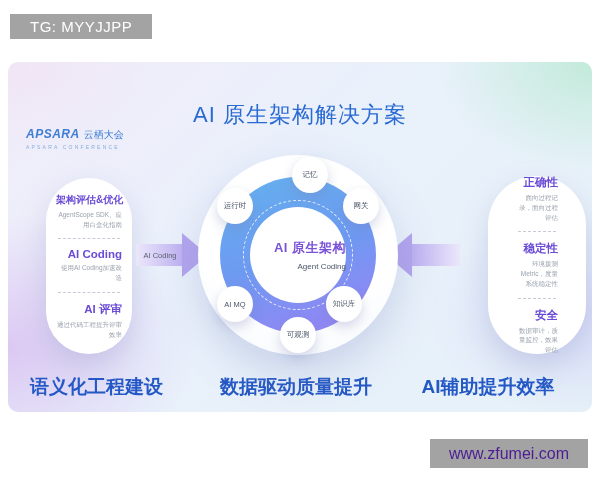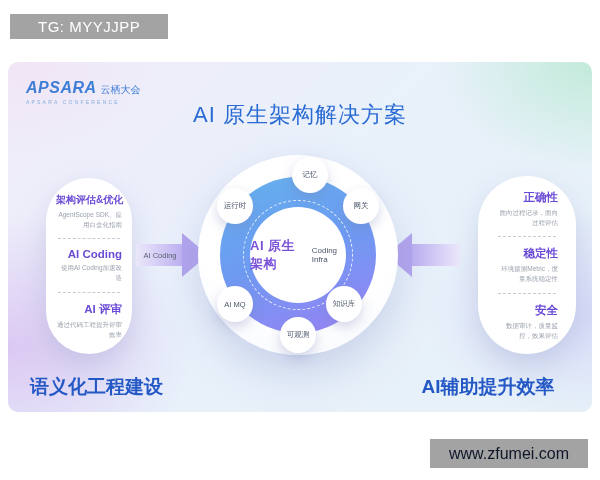--- a/index.html
+++ b/index.html
@@ -2,71 +2,71 @@
 <html style="--title-blue: #2a6ad3; --accent-purple: #6a4bd6; --footer-blue: #2458c5; --ring-blue: #66acee; --ring-purple: #9187f4; --arrow-purple: #b2a4ee; --logo-blue: #3e7ed6; --badge-gray: #a3a3a3;"><head>
 <meta charset="utf-8">
 <style>
   * { margin:0; padding:0; box-sizing:border-box; }
   html,body { width:600px; height:480px; background:#ffffff; overflow:hidden;
               font-family:"Liberation Sans", sans-serif; }
   .page { position:relative; width:600px; height:480px; background:#fff; }
 
   
   .tg-badge { position:absolute; left:10px; top:14px; height:25px; line-height:25px;
-              padding:0 28px; background:var(--badge-gray,#a0a0a0); color:#fff;
+              padding:0 20px; background:var(--badge-gray,#a0a0a0); color:#fff;
               font-size:15px; letter-spacing:.5px; }
   .site-badge { position:absolute; left:430px; top:439px; width:158px; height:29px;
-                background:var(--badge-gray,#a0a0a0); color:#0f172a; font-size:16px;
+                background:var(--badge-gray,#a0a0a0); color:#4c1d95; font-size:16px;
                 display:flex; align-items:center; justify-content:center; }
 
   
   .slide { position:absolute; left:8px; top:62px; width:584px; height:350px; border-radius:10px;
     background:
       radial-gradient(38% 45% at 100% 0%, rgba(168,230,196,.60), transparent 70%),
       radial-gradient(46% 55% at 0% 82%, rgba(206,168,236,.55), transparent 70%),
       radial-gradient(40% 42% at 100% 72%, rgba(188,183,246,.38), transparent 72%),
       radial-gradient(35% 35% at 2% 2%, rgba(240,225,242,.6), transparent 70%),
       linear-gradient(135deg, #f1ecfa 0%, #e9f1fb 45%, #e6f1f8 100%);
     overflow:hidden; }
 
   
   .logo { position:absolute; left:18px; top:17px; }
   .logo-row { display:flex; align-items:baseline; gap:4px; }
-  .logo-brand { font-size:16px; font-weight:bold; font-style:italic; color:var(--logo-blue,#3e7ed6); letter-spacing:.5px; }
+  .logo-brand { font-size:12px; font-weight:bold; font-style:italic; color:var(--logo-blue,#3e7ed6); letter-spacing:.5px;margin-top:48px; }
   .logo-cn { font-size:10px; font-weight:normal; color:var(--logo-blue,#3e7ed6); }
   .logo-sub { font-size:5px; letter-spacing:2.2px; color:#85aede; margin-top:2px; }
 
   
   .title { position:absolute; left:0; right:0; top:38px; text-align:center;
            font-size:22px; font-weight:normal; color:var(--title-blue,#2a6ad3); letter-spacing:1px; }
   .subtitle { position:absolute; left:0; right:0; top:66px; text-align:center;
               font-size:11px; color:#8d98a8; letter-spacing:.5px; }
 
   
   .pill { position:absolute; background:#fff; border-radius:60px;
           box-shadow:0 12px 28px rgba(128,138,190,.28);
           display:flex; flex-direction:column; justify-content:center; gap:7px; padding:20px 10px;text-align:right; }
   .pill-left  { left:38px;  top:116px; width:86px; height:176px; }
-  .pill-right { left:470px; top:114px; width:98px; height:178px; padding:20px 18px; }
+  .pill-right { left:480px; top:114px; width:98px; height:178px; padding:20px 28px; }
   .pill-title { font-size:10px; font-weight:bold; color:var(--accent-purple,#6a4bd6); white-space:nowrap; }
   .pill-title.lg { font-size:11.5px; }
   .pill-desc { font-size:6.5px; color:#9aa1ad; line-height:1.5; margin-top:3px; }
   .pill-divider { border-top:1px dashed #c7cbd6; margin:2px 2px; }
 
   
   .outer-circle { position:absolute; left:190px; top:93px; width:200px; height:200px; border-radius:50%;
                   background:radial-gradient(circle at 50% 35%, #ffffff 60%, #f4f7fd 100%);
                   box-shadow:0 18px 42px rgba(128,140,195,.30); z-index:2; }
   .ring { position:absolute; left:212px; top:115px; width:156px; height:156px; border-radius:50%;
           background:linear-gradient(160deg, var(--ring-blue,#66acee) 12%, #6d9af1 48%, var(--ring-purple,#9187f4) 88%);
           z-index:3; }
   .dashed-circle { position:absolute; left:235px; top:138px; width:110px; height:110px; border-radius:50%;
                    border:1.5px dashed rgba(255,255,255,.85); z-index:4; }
   .core { position:absolute; left:242px; top:145px; width:96px; height:96px; border-radius:50%;
-          background:#fff; z-index:5; display:flex; align-items:center; justify-content:center; gap:5px; }
+          background:#fff; z-index:5; display:flex; flex-direction:column; align-items:flex-end; justify-content:center; gap:5px; }
   .core-title { font-size:13px; font-weight:bold; color:#7a52d8; letter-spacing:.5px; }
   .core-sub { font-size:8px; color:#4a5568; }
 
   
   .node { position:absolute; width:36px; height:36px; border-radius:50%; background:#fff;
           display:flex; align-items:center; justify-content:center; font-size:7.5px; color:#4a5568;
           box-shadow:0 5px 12px rgba(120,130,185,.32); z-index:6; transform:translate(-50%,-50%); }
   .node-1 { left:302px; top:113px; }
   .node-2 { left:353px; top:144px; }
   .node-3 { left:227px; top:144px; }
@@ -156,29 +156,30 @@
     <div class="arrow arrow-right">
       <div class="arrow-tail"></div>
       <div class="arrow-head"></div>
     </div>
 
     <div class="outer-circle"></div>
     <div class="ring"></div>
     <div class="dashed-circle"></div>
     <div class="core">
       <div class="core-title">AI 原生架构</div>
-      <div class="core-sub">Coding Infra</div>
+      <div class="core-sub">Agent Coding</div>
     </div>
     <div class="node node-1">记忆</div>
     <div class="node node-2">网关</div>
     <div class="node node-3">运行时</div>
     <div class="node node-5">可观测</div>
     <div class="node node-4">AI MQ</div>
     <div class="node node-6">知识库</div>
 
     <div class="footer footer-left">语义化工程建设</div>
+    <div class="footer footer-center">数据驱动质量提升</div>
     <div class="footer footer-right">AI辅助提升效率</div>
 
   </div>
 
   <div class="site-badge">www.zfumei.com</div>
 
 </div>
 
 </body></html>

